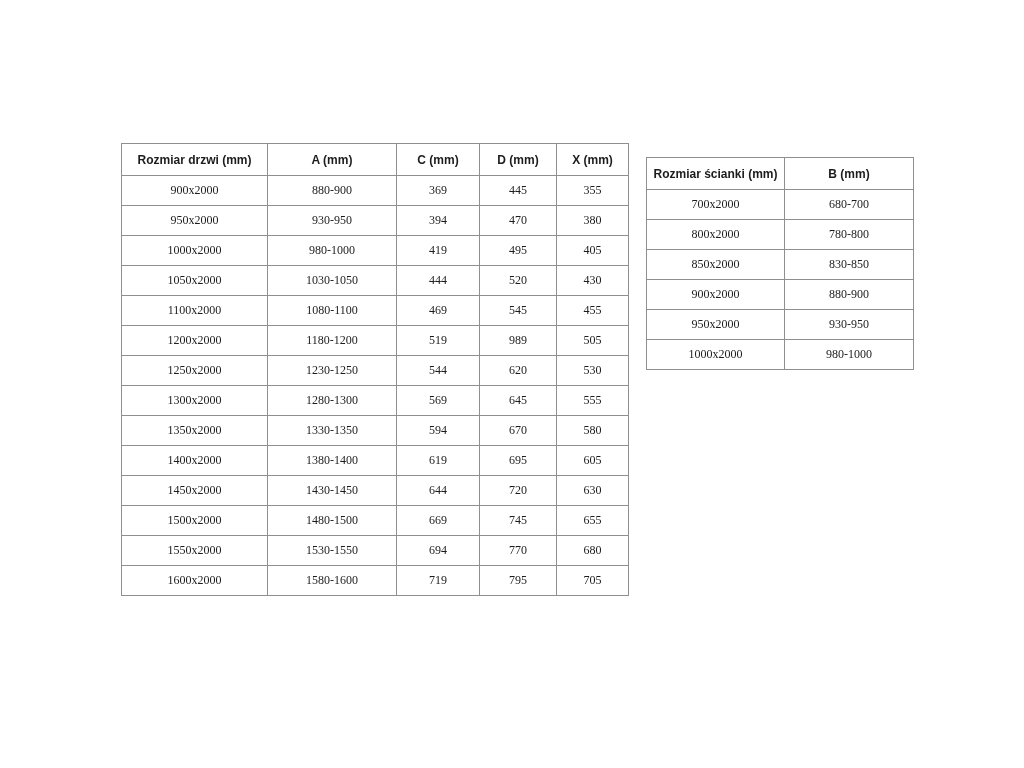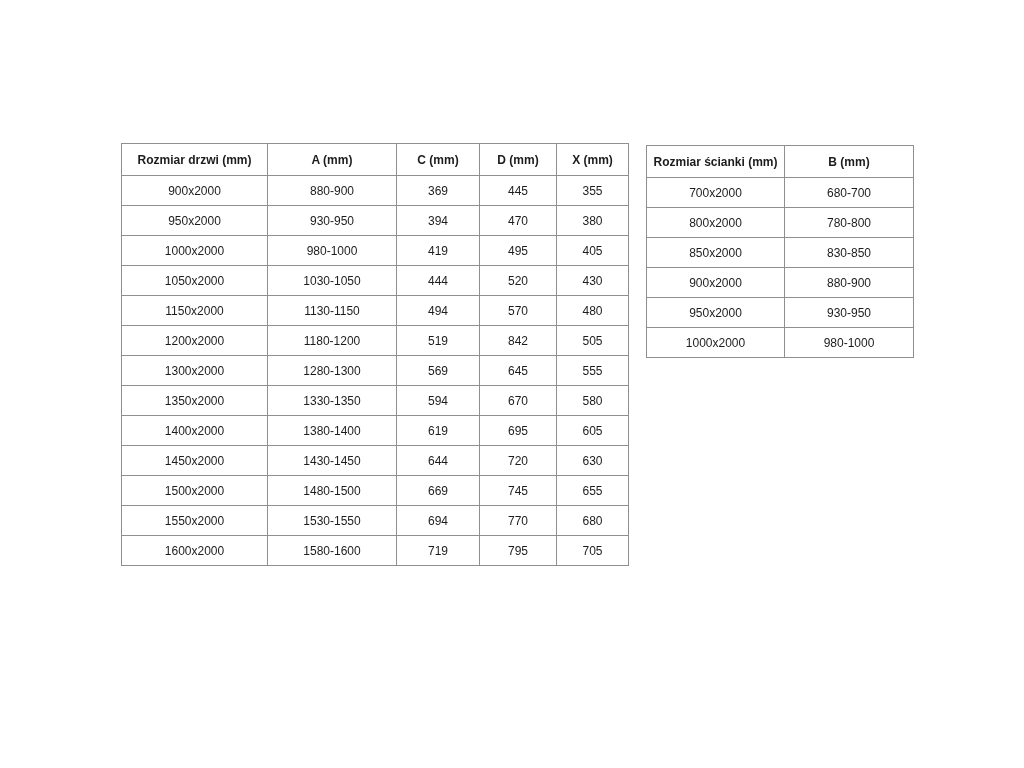--- a/index.html
+++ b/index.html
@@ -26,31 +26,31 @@
   table.size-table th,
   table.size-table td {
     border: 1px solid #8f8f8f;
     text-align: center;
     vertical-align: middle;
     padding: 0 4px;
     overflow: hidden;
     white-space: nowrap;
   }
   table.size-table thead tr { height: 32px; }
-  table.size-table tbody tr { height: 30px; }
+  table.size-table tbody tr { height: 30px; font-family: Liberation Serif, serif; }
   table.size-table th { font-weight: bold; }
 
   #table-doors { left: 121px; top: 143px; width: 462px; }
   #table-doors th:nth-child(1) { width: 137px; }
   #table-doors th:nth-child(2) { width: 120px; }
   #table-doors th:nth-child(3) { width: 74px; text-align: center; }
   #table-doors th:nth-child(4) { width: 68px; }
   #table-doors th:nth-child(5) { width: 63px; }
 
-  #table-walls { left: 646px; top: 145px; width: 249px; }
+  #table-walls { left: 646px; top: 157px; width: 249px; }
   #table-walls th:nth-child(1) { width: 129px; }
   #table-walls th:nth-child(2) { width: 120px; }
 </style>
 </head>
 <body>
 
 <div class="canvas">
   <table class="size-table" id="table-doors">
       <thead>
         <tr>
@@ -84,32 +84,39 @@
           <td>405</td>
         </tr>
         <tr>
           <td>1050x2000</td>
           <td>1030-1050</td>
           <td>444</td>
           <td>520</td>
           <td>430</td>
         </tr>
         <tr>
-          <td>1150x2000</td>
-          <td>1130-1150</td>
-          <td>494</td>
-          <td>570</td>
-          <td>480</td>
+          <td>1100x2000</td>
+          <td>1080-1100</td>
+          <td>469</td>
+          <td>545</td>
+          <td>455</td>
         </tr>
         <tr>
           <td>1200x2000</td>
           <td>1180-1200</td>
           <td>519</td>
-          <td>842</td>
+          <td>989</td>
           <td>505</td>
+        </tr>
+        <tr>
+          <td>1250x2000</td>
+          <td>1230-1250</td>
+          <td>544</td>
+          <td>620</td>
+          <td>530</td>
         </tr>
         <tr>
           <td>1300x2000</td>
           <td>1280-1300</td>
           <td>569</td>
           <td>645</td>
           <td>555</td>
         </tr>
         <tr>
           <td>1350x2000</td>

